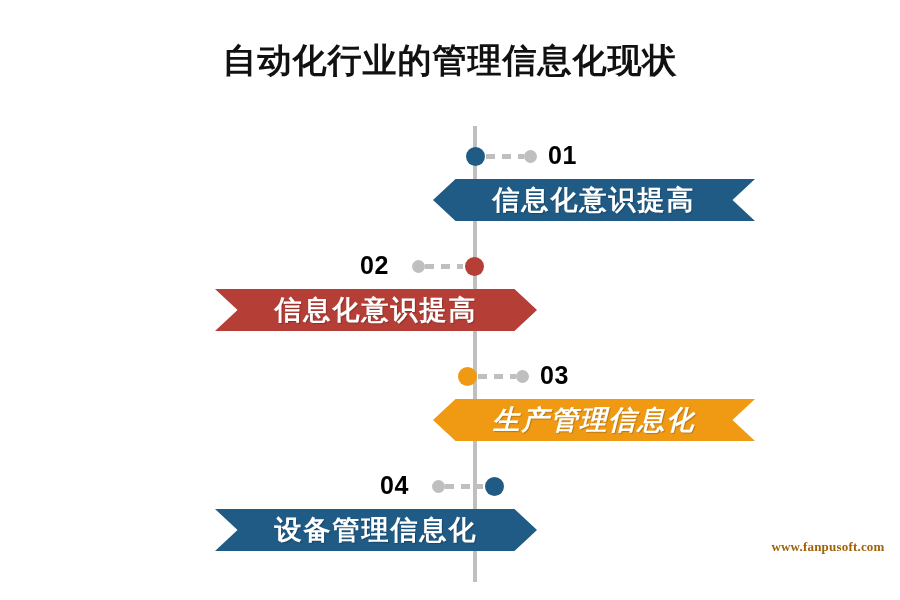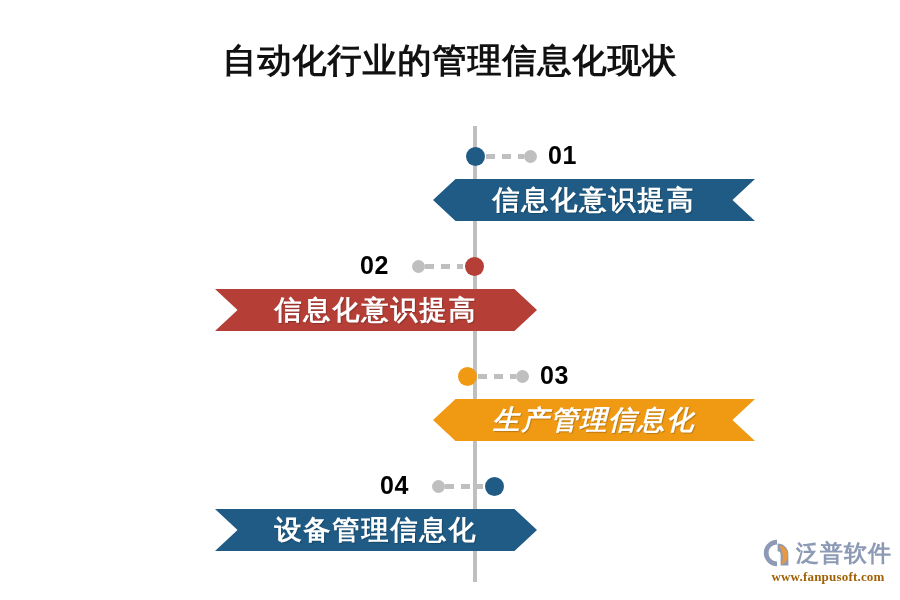--- a/index.html
+++ b/index.html
@@ -208,26 +208,16 @@
     <div class="dot-small" style="left:52px;"></div>
     <div class="dash" style="left:65px; width:38px;"></div>
     <div class="dot-main" style="left:105px; background:#1f5b85;"></div>
   </div>
   <div class="banner" style="left:215px; top:509px; width:322px;">
     <div class="shape point-right" style="background:#1f5b85;"></div>
     <span class="label">设备管理信息化</span>
   </div>
 
   <div class="logo">
-    <div class="logo-row">
-      <span class="logo-mark">
-        <svg viewBox="0 0 100 100" width="30" height="30" aria-hidden="true">
-          <path d="M50 6 C26 6 6 26 6 50 C6 74 26 94 50 94 L50 78 C34 78 22 66 22 50 C22 34 34 22 50 22 Z" fill="#8d9ab5"></path>
-          <path d="M52 18 C72 18 88 34 88 54 L88 92 L62 92 L62 54 C62 48 58 44 52 44 Z" fill="#8d9ab5"></path>
-          <path d="M56 24 C74 26 86 40 86 58 C86 72 78 84 64 88 C72 74 72 44 56 24 Z" fill="#e8983f"></path>
-        </svg>
-      </span>
-      <span class="logo-word">泛普软件</span>
-    </div>
     <div class="logo-url">www.fanpusoft.com</div>
   </div>
 
 </div>
 
 </body></html>

